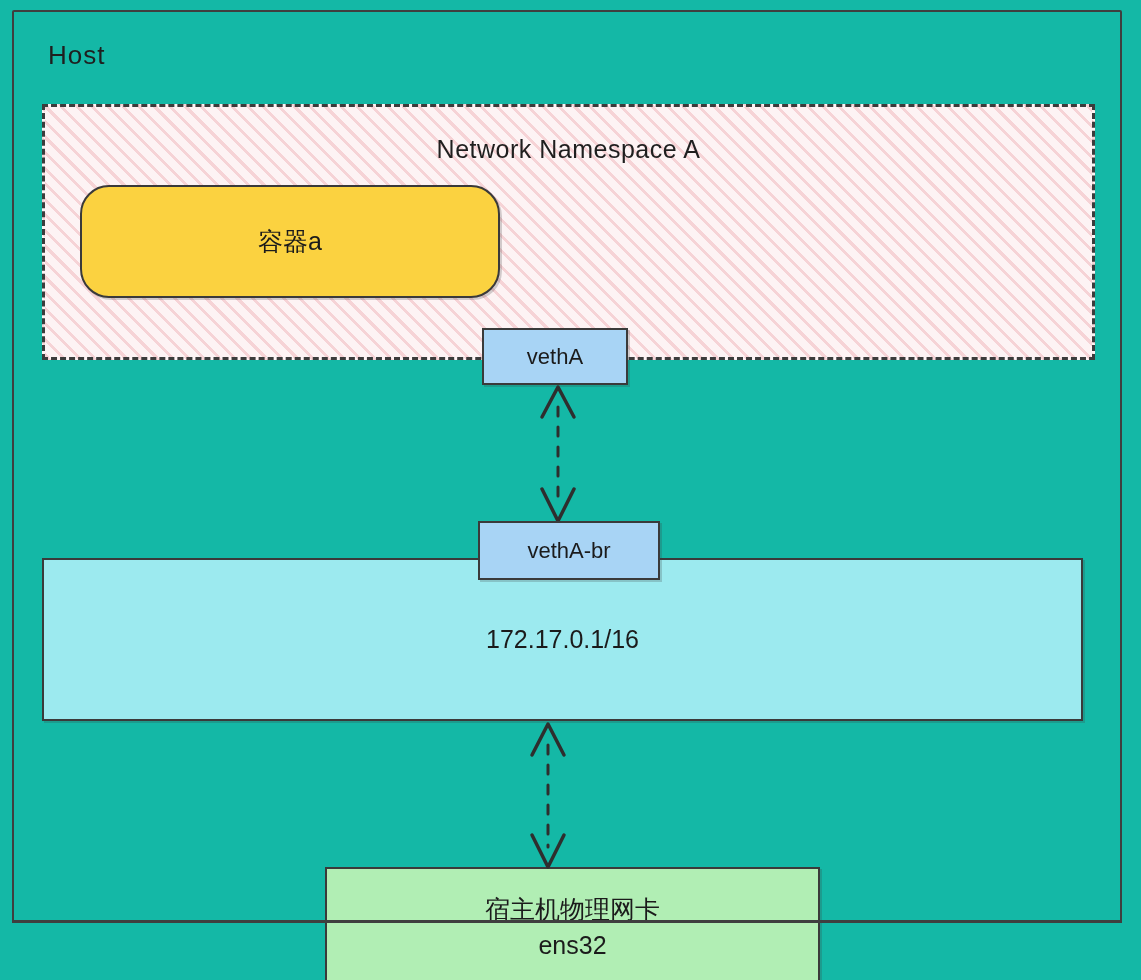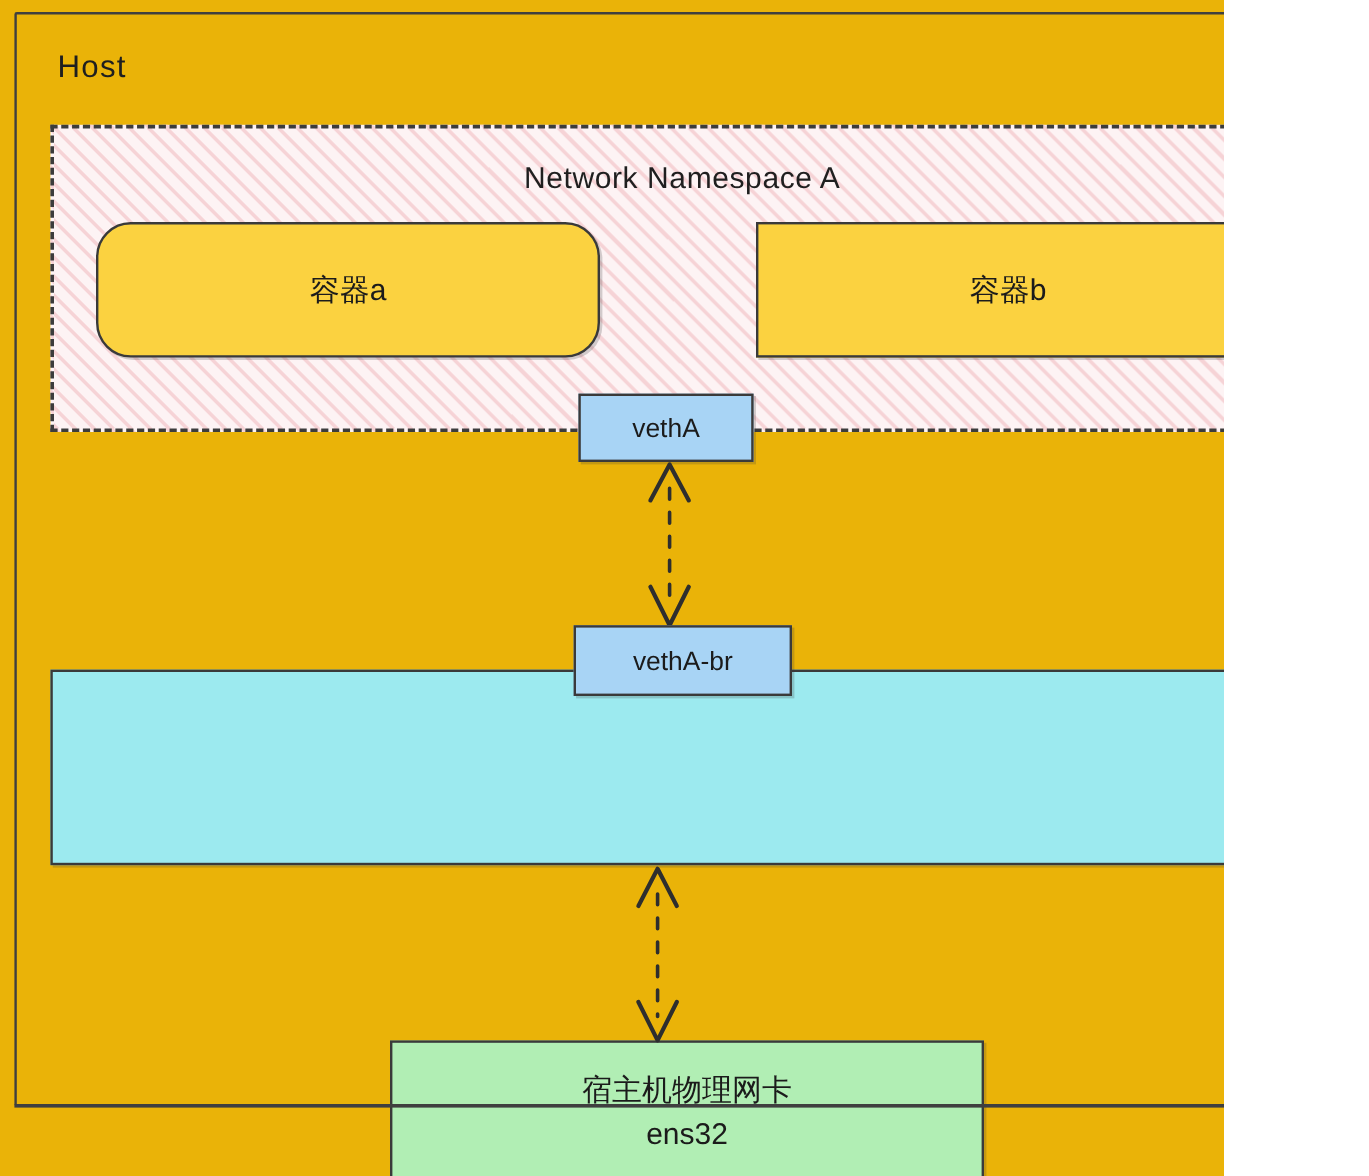--- a/index.html
+++ b/index.html
@@ -5,23 +5,23 @@
   html, body {
     margin: 0;
     padding: 0;
     background: #ffffff;
   }
   body {
     font-family: "Liberation Sans", sans-serif;
   }
   #stage {
     position: relative;
-    width: 1020px;
+    width: 1141px;
     height: 980px;
-    background: #eab308;
+    background: #14b8a6;
     overflow: hidden;
   }
 
   
   .host-frame {
     position: absolute;
     left: 12px;
     top: 10px;
     width: 1110px;
     height: 912px;
@@ -152,39 +152,37 @@
   <div class="host-frame"></div>
   <div class="host-label">Host</div>
 
   <div class="netns">
     <div class="netns-label">Network Namespace A</div>
   </div>
 
   <div class="box container-box box-a">
     <span>容器a</span>
   </div>
-  <div class="box container-box box-b">
-    <span>容器b</span>
-  </div>
 
   <div class="box veth veth-a">
     <span>vethA</span>
   </div>
 
   <svg class="arrow-svg arrow-1" viewBox="0 0 80 142">
     <line x1="40" y1="24" x2="40" y2="118" stroke="#2e2e2e" stroke-width="3" stroke-linecap="round" stroke-dasharray="9 11"></line>
     <path d="M 24 34 L 40 4 L 56 34" fill="none" stroke="#2e2e2e" stroke-width="3.5" stroke-linecap="round" stroke-linejoin="round"></path>
     <path d="M 24 106 L 40 138 L 56 106" fill="none" stroke="#2e2e2e" stroke-width="3.5" stroke-linecap="round" stroke-linejoin="round"></path>
   </svg>
 
   <div class="box veth veth-br">
     <span>vethA-br</span>
   </div>
 
   <div class="box bridge">
+    <span class="l2">172.17.0.1/16</span>
   </div>
 
   <svg class="arrow-svg arrow-2" viewBox="0 0 80 152">
     <line x1="40" y1="26" x2="40" y2="128" stroke="#2e2e2e" stroke-width="3" stroke-linecap="round" stroke-dasharray="9 11"></line>
     <path d="M 24 36 L 40 5 L 56 36" fill="none" stroke="#2e2e2e" stroke-width="3.5" stroke-linecap="round" stroke-linejoin="round"></path>
     <path d="M 24 116 L 40 148 L 56 116" fill="none" stroke="#2e2e2e" stroke-width="3.5" stroke-linecap="round" stroke-linejoin="round"></path>
   </svg>
 
   <div class="box nic">
     <span>宿主机物理网卡</span>

